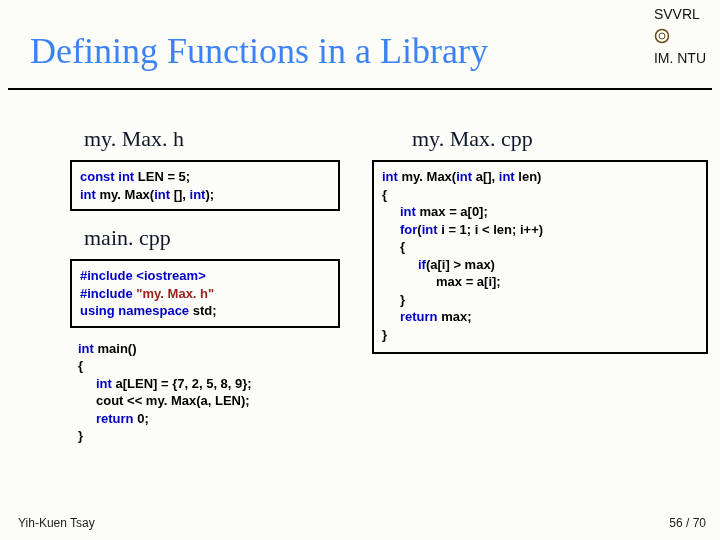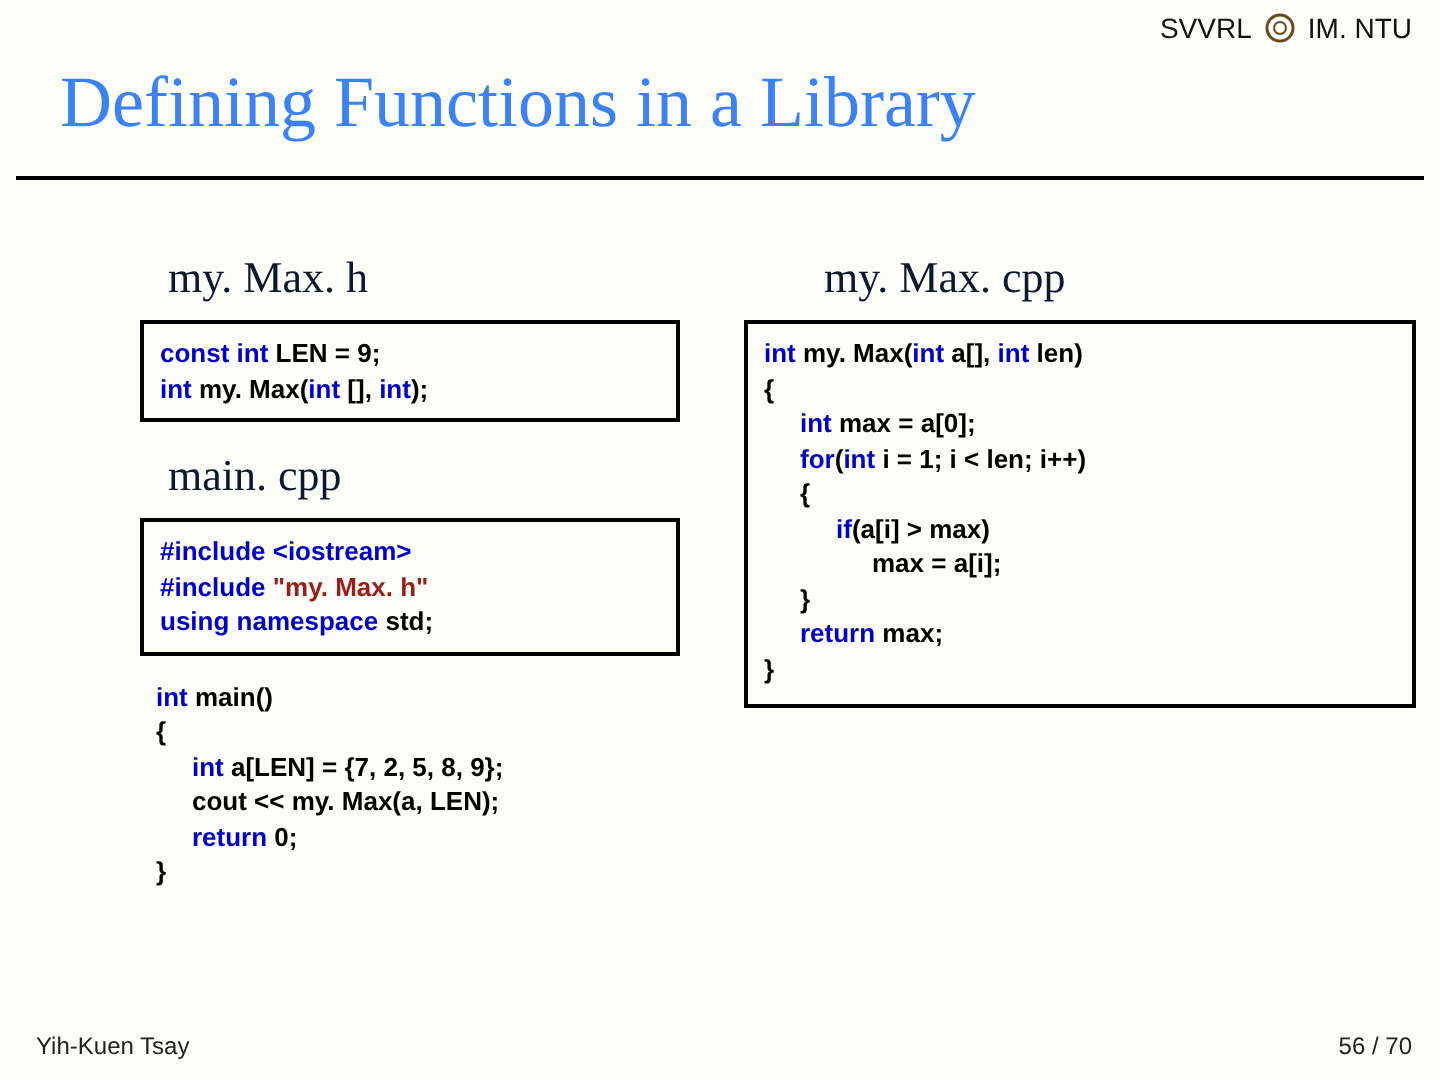--- a/index.html
+++ b/index.html
@@ -22,20 +22,21 @@
     font-family: Arial, sans-serif;
     font-size: 14px;
     color: #111;
     text-align: right;
   }
   .header-right {
     display: inline-flex;
     align-items: flex-start;
     gap: 6px;
     float: right;
+    flex-direction: column;
   }
   .seal {
     width: 16px; height: 16px;
     display: inline-block;
   }
   .seal svg { width: 16px; height: 16px; }
   .title {
     position: absolute;
     left: 30px;
     top: 30px;
@@ -109,21 +110,21 @@
     <span>IM. NTU</span>
   </span>
 </div>
 
 <div class="title">Defining Functions in a Library</div>
 <div class="hr"></div>
 
 <div class="col-left">
   <div class="subhead">my. Max. h</div>
   <div class="codebox">
-    <div><span class="kw">const int </span><span>LEN = 9;</span></div>
+    <div><span class="kw">const int </span><span>LEN = 5;</span></div>
     <div><span class="kw">int </span><span>my. Max(</span><span class="kw">int </span><span>[], </span><span class="kw">int</span><span>);</span></div>
   </div>
 
   <div class="subhead" style="margin-top:14px">main. cpp</div>
   <div class="codebox">
     <div><span class="kw">#include &lt;iostream&gt;</span></div>
     <div><span class="kw">#include </span><span class="str">"my. Max. h"</span></div>
     <div><span class="kw">using namespace </span><span>std;</span></div>
   </div>
 

